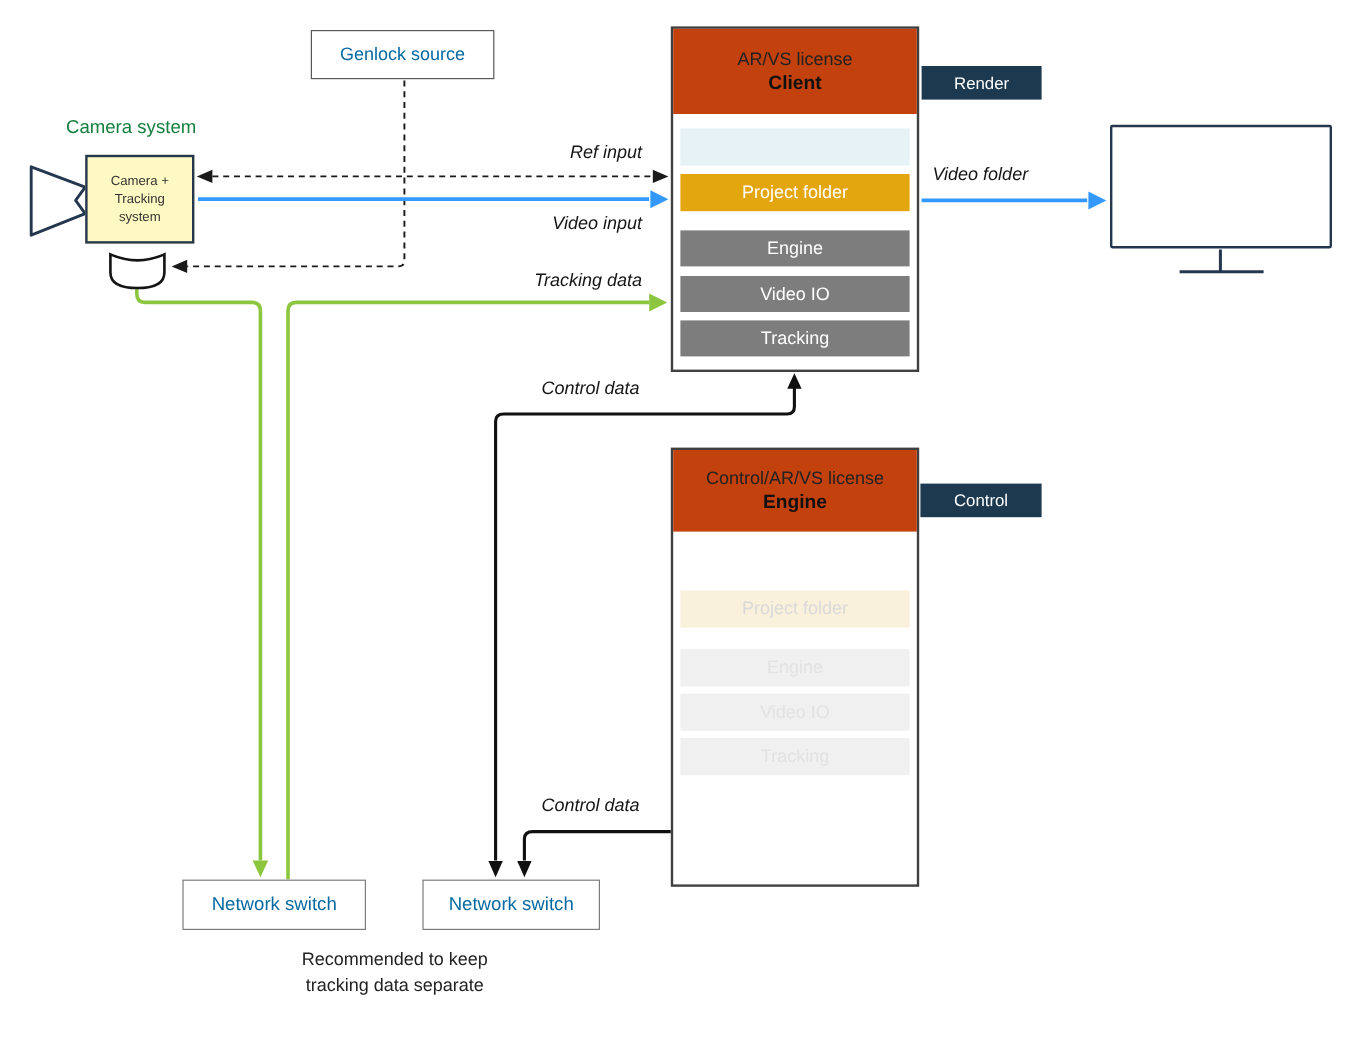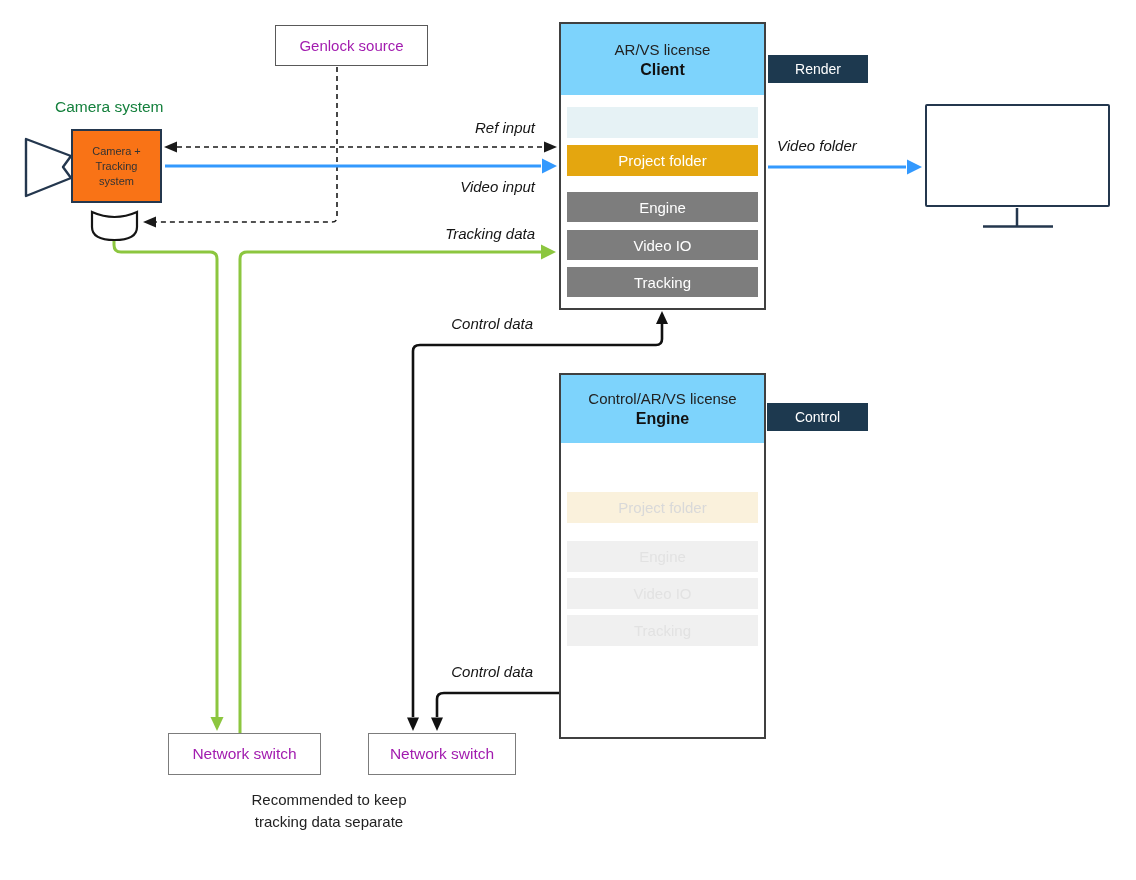--- a/index.html
+++ b/index.html
@@ -1,37 +1,37 @@
 <!DOCTYPE html>
 <html><head>
 <meta charset="utf-8">
 <style>
   html,body{margin:0;padding:0;background:#fff;}
   .canvas{position:relative;width:1136px;height:880px;background:#ffffff;
           font-family:"Liberation Sans",sans-serif;overflow:hidden;}
   svg.wires{position:absolute;left:0;top:0;}
 
   .box{position:absolute;background:#fff;display:flex;align-items:center;justify-content:center;
-       box-sizing:border-box;color:#a21caf;margin-left:16px;}
+       box-sizing:border-box;color:#0369a1;}
   .genlock{left:259px;top:25px;width:153px;height:41px;border:1.5px solid #595959;font-size:15px;}
   .switch{border:1.5px solid #7c7c7c;font-size:15.5px;}
   .switch-left{left:152px;top:733px;width:153px;height:42px;}
   .switch-right{left:352px;top:733px;width:148px;height:42px;}
 
   .camera-title{position:absolute;left:55px;top:98px;font-size:15.5px;color:#15803d;}
   .camera-box{position:absolute;left:71px;top:129px;width:91px;height:74px;border:2.5px solid #24374e;
-              background:#f97316;box-sizing:border-box;display:flex;flex-direction:column;align-items:center;
+              background:#fef9c3;box-sizing:border-box;display:flex;flex-direction:column;align-items:center;
               justify-content:center;font-size:11px;line-height:15px;color:#333;text-align:center;}
   .monitor{position:absolute;left:925px;top:104px;width:185px;height:103px;border:2.5px solid #24374e;
            border-radius:2px;background:#fff;box-sizing:border-box;}
 
   .stack{position:absolute;left:559px;width:207px;border:2px solid #404040;background:#fff;box-sizing:border-box;}
   .stack-client{top:22px;height:288px;}
   .stack-server{top:373px;height:366px;}
-  .stack-header{position:absolute;left:0;right:0;top:0;background:#7dd3fc;display:flex;flex-direction:column;
+  .stack-header{position:absolute;left:0;right:0;top:0;background:#c2410c;display:flex;flex-direction:column;
                 align-items:center;justify-content:center;gap:3px;color:#222;}
   .stack-client .stack-header{height:71px;}
   .stack-server .stack-header{height:68px;}
   .lic{font-size:15px;}
   .role{font-size:16px;font-weight:bold;color:#111;}
   .row{position:absolute;left:6px;right:6px;height:31px;display:flex;align-items:center;justify-content:center;
        font-size:15px;}
   .row-empty{background:#e6f2f5;}
   .row-orange{background:#e4a60f;color:#fff;}
   .row-gray{background:#7d7d7d;color:#fff;height:30px;}

